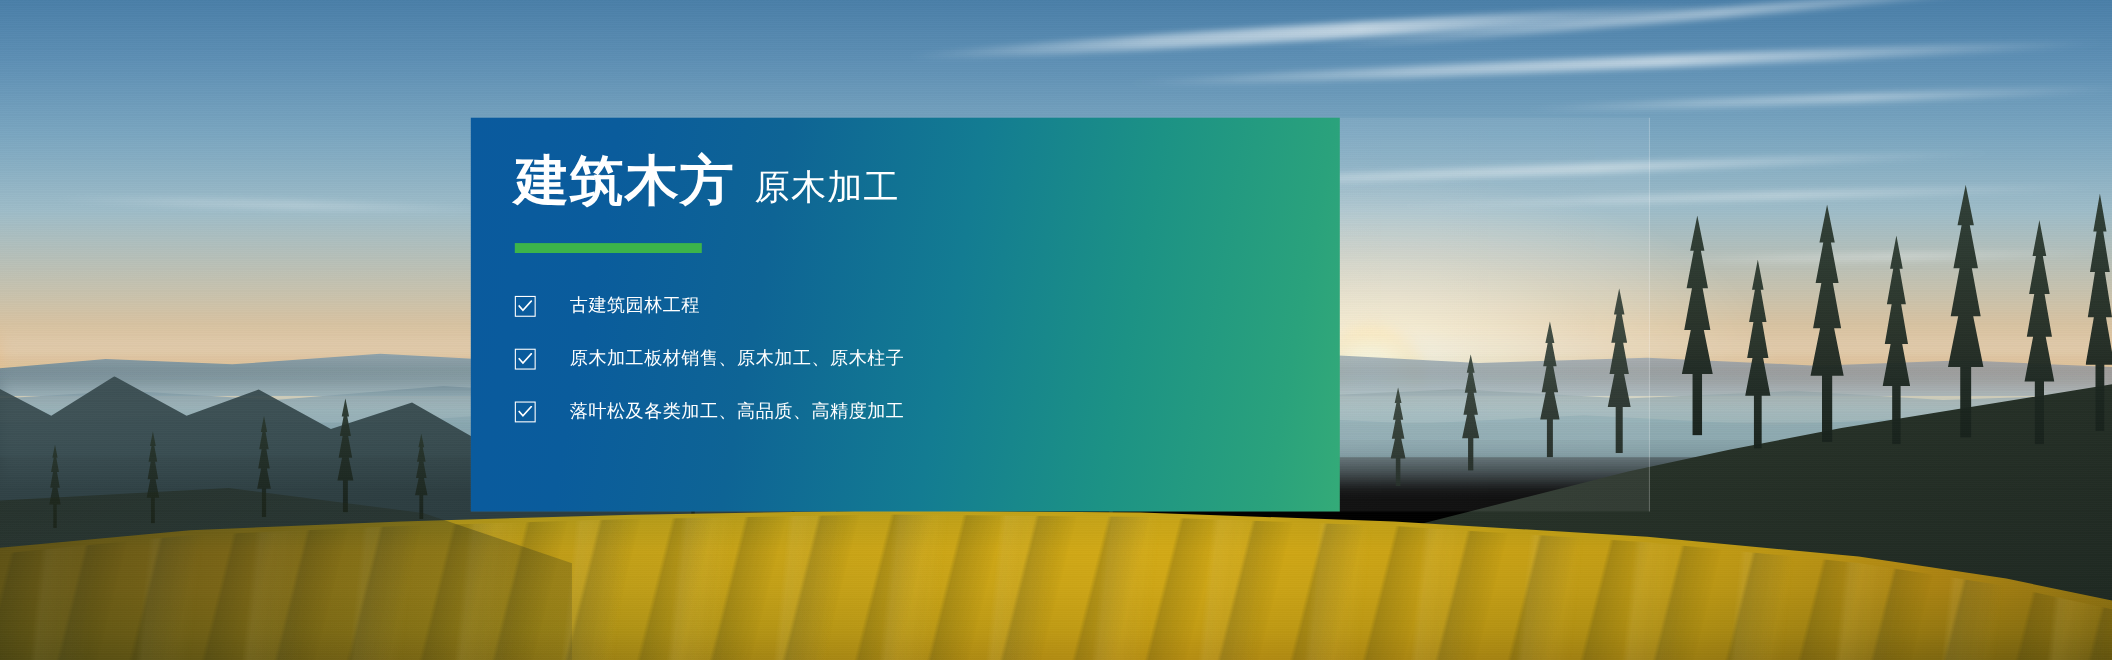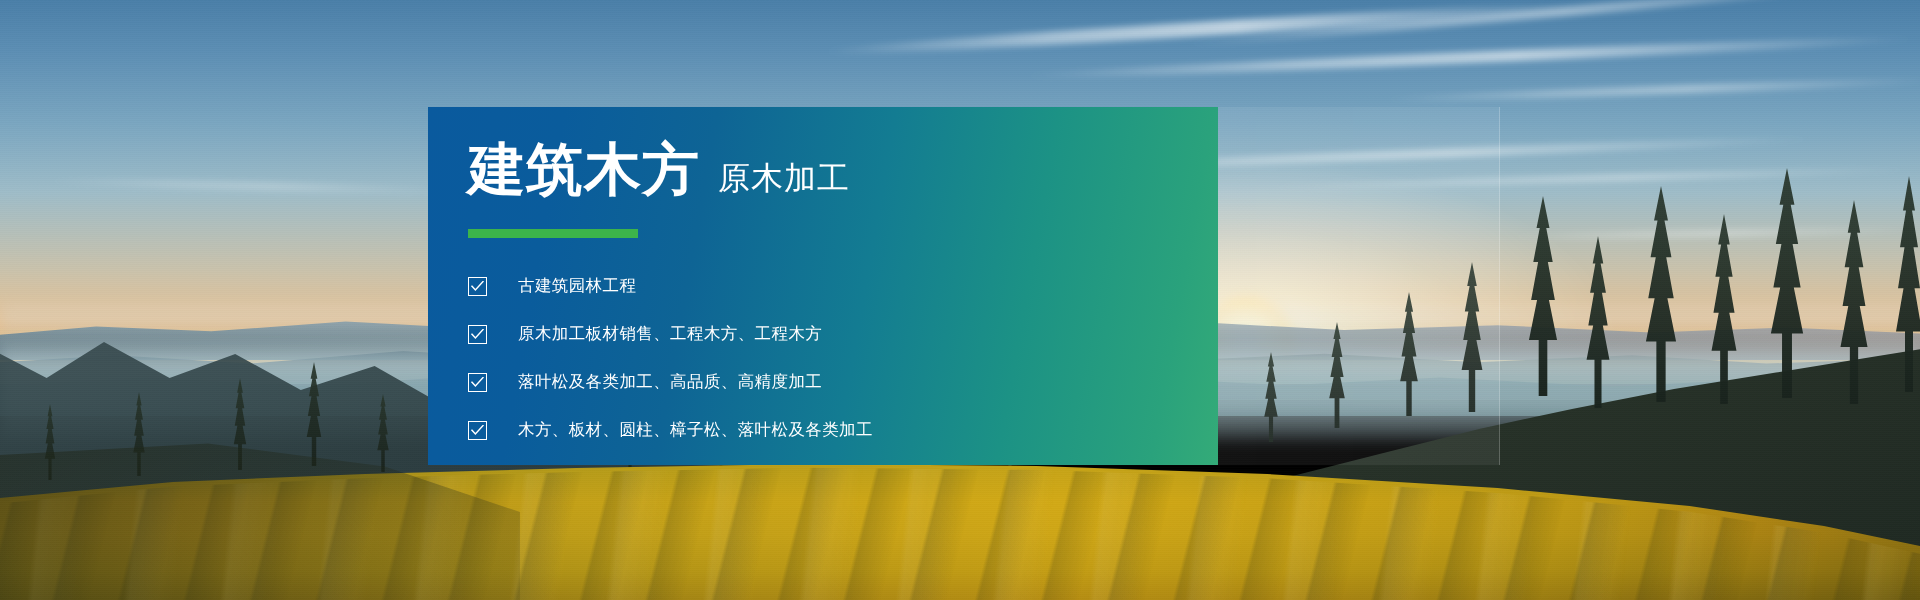--- a/index.html
+++ b/index.html
@@ -178,21 +178,21 @@
     position:absolute;
     left:40px; top:34px; right:0; bottom:0;
   }
 
   .title-row {
     display:flex;
     align-items:baseline;
     white-space:nowrap;
   }
   .title-main {
-    font-size: 57px;
+    font-size: 49px;
     font-weight: 700;
     color:#ffffff;
     letter-spacing: 1px;
     line-height:1;
   }
   .title-sub {
     font-size: 32px;
     font-weight: 400;
     color:#ffffff;
     letter-spacing: 1px;
@@ -319,38 +319,30 @@
           </span>
           <span class="feature-text">古建筑园林工程</span>
         </li>
 
         <li class="feature-item">
           <span class="checkbox-icon">
             <svg width="13" height="11" viewBox="0 0 13 11" aria-hidden="true">
               <path d="M1 5.2 L4.4 9 L12 0.6" fill="none" stroke="#ffffff" stroke-width="1.5" stroke-linecap="square" stroke-linejoin="miter"></path>
             </svg>
           </span>
-          <span class="feature-text">原木加工板材销售、工程木方、工程木方</span>
+          <span class="feature-text">原木加工板材销售、原木加工、原木柱子</span>
         </li>
 
         <li class="feature-item">
           <span class="checkbox-icon">
             <svg width="13" height="11" viewBox="0 0 13 11" aria-hidden="true">
               <path d="M1 5.2 L4.4 9 L12 0.6" fill="none" stroke="#ffffff" stroke-width="1.5" stroke-linecap="square" stroke-linejoin="miter"></path>
             </svg>
           </span>
           <span class="feature-text">落叶松及各类加工、高品质、高精度加工</span>
         </li>
 
-        <li class="feature-item">
-          <span class="checkbox-icon">
-            <svg width="13" height="11" viewBox="0 0 13 11" aria-hidden="true">
-              <path d="M1 5.2 L4.4 9 L12 0.6" fill="none" stroke="#ffffff" stroke-width="1.5" stroke-linecap="square" stroke-linejoin="miter"></path>
-            </svg>
-          </span>
-          <span class="feature-text">木方、板材、圆柱、樟子松、落叶松及各类加工</span>
-        </li>
 
       </ul>
     </div>
   </div>
 
 </div>
 
 </body></html>

